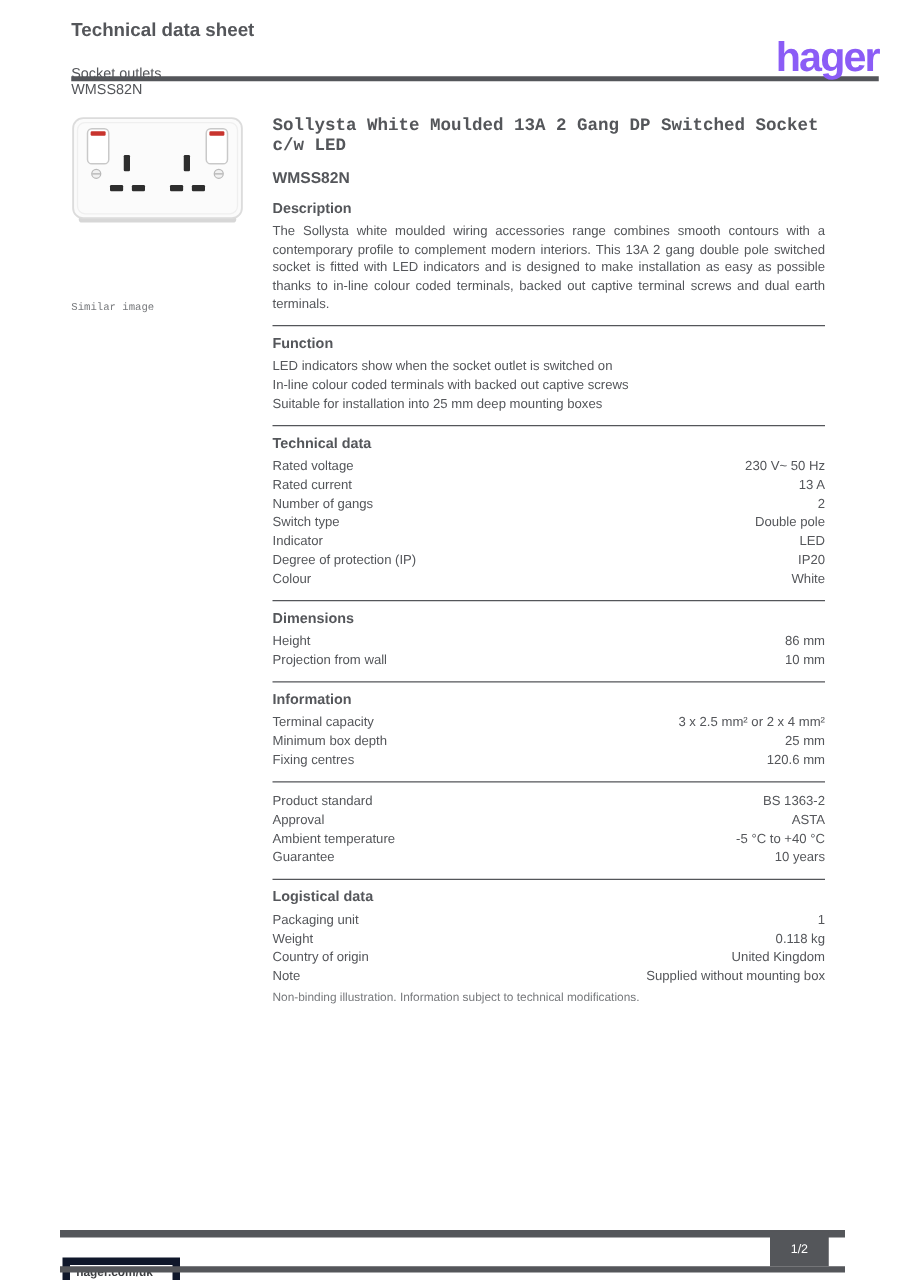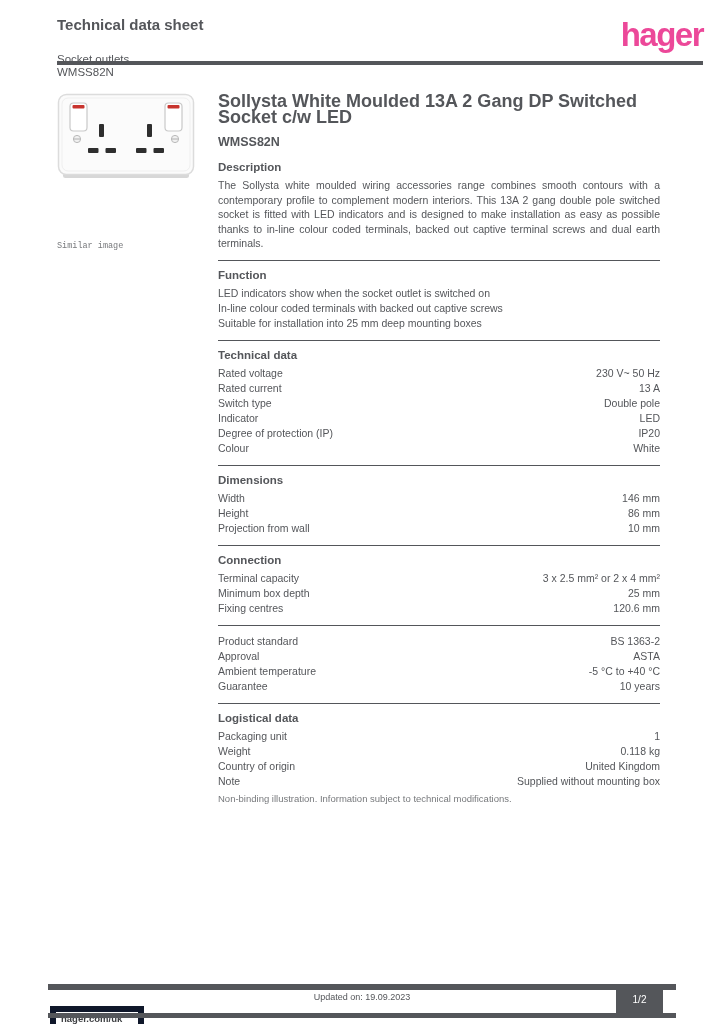--- a/index.html
+++ b/index.html
@@ -5,29 +5,29 @@
   html,body{margin:0;padding:0;background:#ffffff;}
   body{font-family:"Liberation Sans","DejaVu Sans",sans-serif;color:#54565a;}
   .page{position:relative;width:724px;height:1024px;background:#ffffff;overflow:hidden;}
 
   
   .hdr{position:absolute;left:57px;top:17px;width:420px;}
   .hdr .l1{font-size:15px;font-weight:bold;line-height:15px;margin-bottom:21px;}
   .hdr .l2{font-size:11.5px;line-height:13px;}
   .hdr .l3{font-size:11.5px;line-height:13px;}
   .hdr-rule{position:absolute;left:57px;top:61px;width:646px;height:4px;background:#54565a;}
-  .logo{position:absolute;right:21px;top:17px;font-size:33px;font-weight:bold;letter-spacing:-1.5px;color:#ec4899;line-height:36px;}
+  .logo{position:absolute;right:21px;top:28px;font-size:33px;font-weight:bold;letter-spacing:-1.5px;color:#8b5cf6;line-height:36px;}
 
   
   .img-panel{position:absolute;left:57px;top:93px;width:138px;height:90px;}
   .img-caption{position:absolute;left:57px;top:241px;font-size:8.5px;color:#77797c;font-family:Liberation Mono, monospace;}
 
   
   .main{position:absolute;left:218px;top:93px;width:442px;}
-  .title{font-size:18px;font-weight:bold;line-height:16px;margin:0 0 10px 0;}
+  .title{font-size:14px;font-weight:bold;line-height:16px;margin:0 0 10px 0;font-family:Liberation Mono, monospace;}
   .ref{font-size:12.5px;font-weight:bold;margin:0 0 12px 0;}
   .sec-h{font-size:11.5px;font-weight:bold;margin:0 0 5px 0;}
   .para{font-size:10.5px;line-height:14.5px;text-align:justify;margin:0;}
   .fn-line{font-size:10.5px;line-height:15px;}
   .rule{border:none;border-top:1px solid #54565a;margin:9px 0 8px 0;height:0;}
   .row{display:flex;justify-content:space-between;font-size:10.5px;line-height:15px;}
   .row .lbl{white-space:nowrap;padding-right:12px;}
   .row .val{text-align:right;}
   .note-line{font-size:9.5px;color:#77797c;line-height:14px;margin-top:3px;}
 
@@ -104,55 +104,55 @@
     <div class="sec-h">Technical data</div>
     <div class="row">
       <span class="lbl">Rated voltage</span>
       <span class="val">230 V~ 50 Hz</span>
     </div>
     <div class="row">
       <span class="lbl">Rated current</span>
       <span class="val">13 A</span>
     </div>
     <div class="row">
+      <span class="lbl">Number of gangs</span>
+      <span class="val">2</span>
+    </div>
+    <div class="row">
       <span class="lbl">Switch type</span>
       <span class="val">Double pole</span>
     </div>
     <div class="row">
       <span class="lbl">Indicator</span>
       <span class="val">LED</span>
     </div>
     <div class="row">
       <span class="lbl">Degree of protection (IP)</span>
       <span class="val">IP20</span>
     </div>
     <div class="row">
       <span class="lbl">Colour</span>
       <span class="val">White</span>
     </div>
 
     <hr class="rule">
 
     <div class="sec-h">Dimensions</div>
     <div class="row">
-      <span class="lbl">Width</span>
-      <span class="val">146 mm</span>
-    </div>
-    <div class="row">
       <span class="lbl">Height</span>
       <span class="val">86 mm</span>
     </div>
     <div class="row">
       <span class="lbl">Projection from wall</span>
       <span class="val">10 mm</span>
     </div>
 
     <hr class="rule">
 
-    <div class="sec-h">Connection</div>
+    <div class="sec-h">Information</div>
     <div class="row">
       <span class="lbl">Terminal capacity</span>
       <span class="val">3 x 2.5 mm² or 2 x 4 mm²</span>
     </div>
     <div class="row">
       <span class="lbl">Minimum box depth</span>
       <span class="val">25 mm</span>
     </div>
     <div class="row">
       <span class="lbl">Fixing centres</span>
@@ -196,17 +196,16 @@
     <div class="row">
       <span class="lbl">Note</span>
       <span class="val">Supplied without mounting box</span>
     </div>
     <div class="note-line">Non-binding illustration. Information subject to technical modifications.</div>
 
   </div>
 
   <div class="ft-rule-top"></div>
   <div class="ft-web">hager.com/uk</div>
-  <div class="ft-center">Updated on: 19.09.2023</div>
   <div class="ft-page">1/2</div>
   <div class="ft-rule-bottom"></div>
 
 </div>
 
 </body></html>

